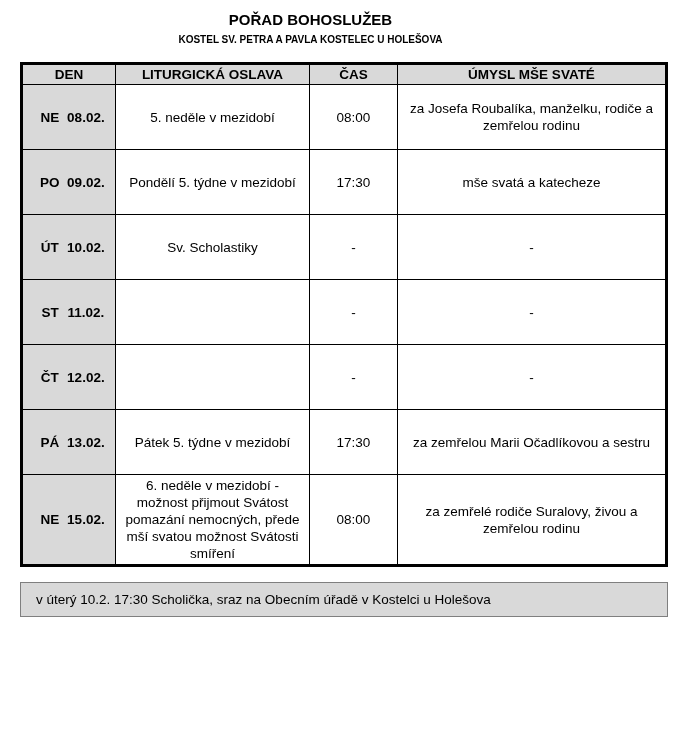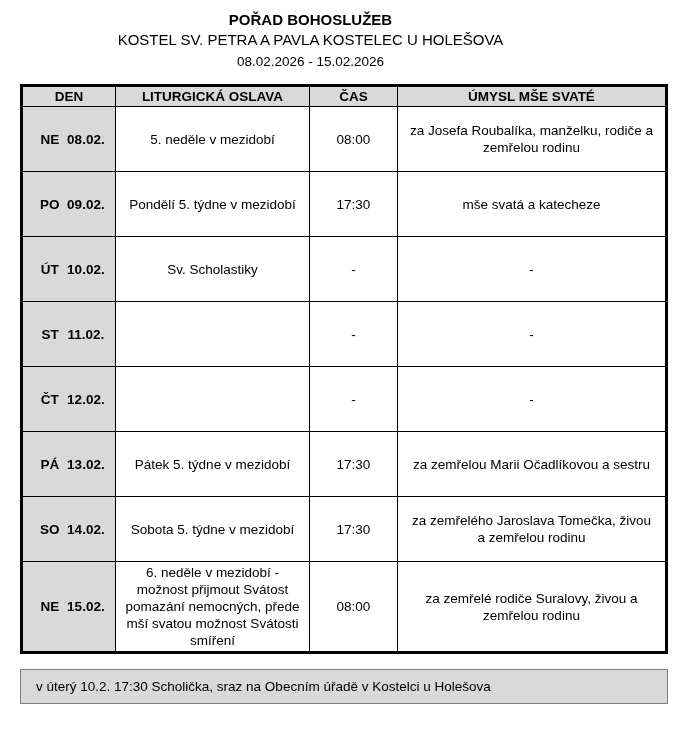--- a/index.html
+++ b/index.html
@@ -15,22 +15,22 @@
     height: 749px;
     padding: 10px 20px 0 20px;
   }
   .doc-header { text-align: center; }
   .doc-title {
     font-size: 15px;
     font-weight: bold;
     line-height: 20px;
   }
   .doc-subtitle {
-    font-size: 15px;
-    font-weight: normal;
+    font-size: 10px;
+    font-weight: bold;
     line-height: 20px;
   }
   .doc-daterange {
     font-size: 13.5px;
     line-height: 20px;
     margin-top: 2px;
   }
   table.schedule {
     width: 648px;
     margin-top: 12px;
@@ -81,21 +81,20 @@
   }
 </style>
 </head>
 <body>
 
 <div class="page">
 
   <div class="doc-header">
     <div class="doc-title">POŘAD BOHOSLUŽEB</div>
     <div class="doc-subtitle">KOSTEL SV. PETRA A PAVLA KOSTELEC U HOLEŠOVA</div>
-    <div class="doc-daterange">08.02.2026 - 15.02.2026</div>
   </div>
 
   <table class="schedule">
     <thead>
       <tr>
         <th class="col-den">DEN</th>
         <th class="col-lit">LITURGICKÁ OSLAVA</th>
         <th class="col-cas">ČAS</th>
         <th class="col-umysl">ÚMYSL MŠE SVATÉ</th>
       </tr>
@@ -154,29 +153,20 @@
   <tr>
     <td class="cell-day">
       <span class="day-abbr">PÁ</span>
       <span class="day-date">13.02.</span>
     </td>
     <td class="cell-celebration">Pátek 5. týdne v mezidobí</td>
     <td class="cell-time">17:30</td>
     <td class="cell-intention">za zemřelou Marii Očadlíkovou a sestru</td>
   </tr>
 
-  <tr>
-    <td class="cell-day">
-      <span class="day-abbr">SO</span>
-      <span class="day-date">14.02.</span>
-    </td>
-    <td class="cell-celebration">Sobota 5. týdne v mezidobí</td>
-    <td class="cell-time">17:30</td>
-    <td class="cell-intention">za zemřelého Jaroslava Tomečka, živou a zemřelou rodinu</td>
-  </tr>
 
   <tr>
     <td class="cell-day">
       <span class="day-abbr">NE</span>
       <span class="day-date">15.02.</span>
     </td>
     <td class="cell-celebration">6. neděle v mezidobí - možnost přijmout Svátost pomazání nemocných, přede mší svatou možnost Svátosti smíření</td>
     <td class="cell-time">08:00</td>
     <td class="cell-intention">za zemřelé rodiče Suralovy, živou a zemřelou rodinu</td>
   </tr>

